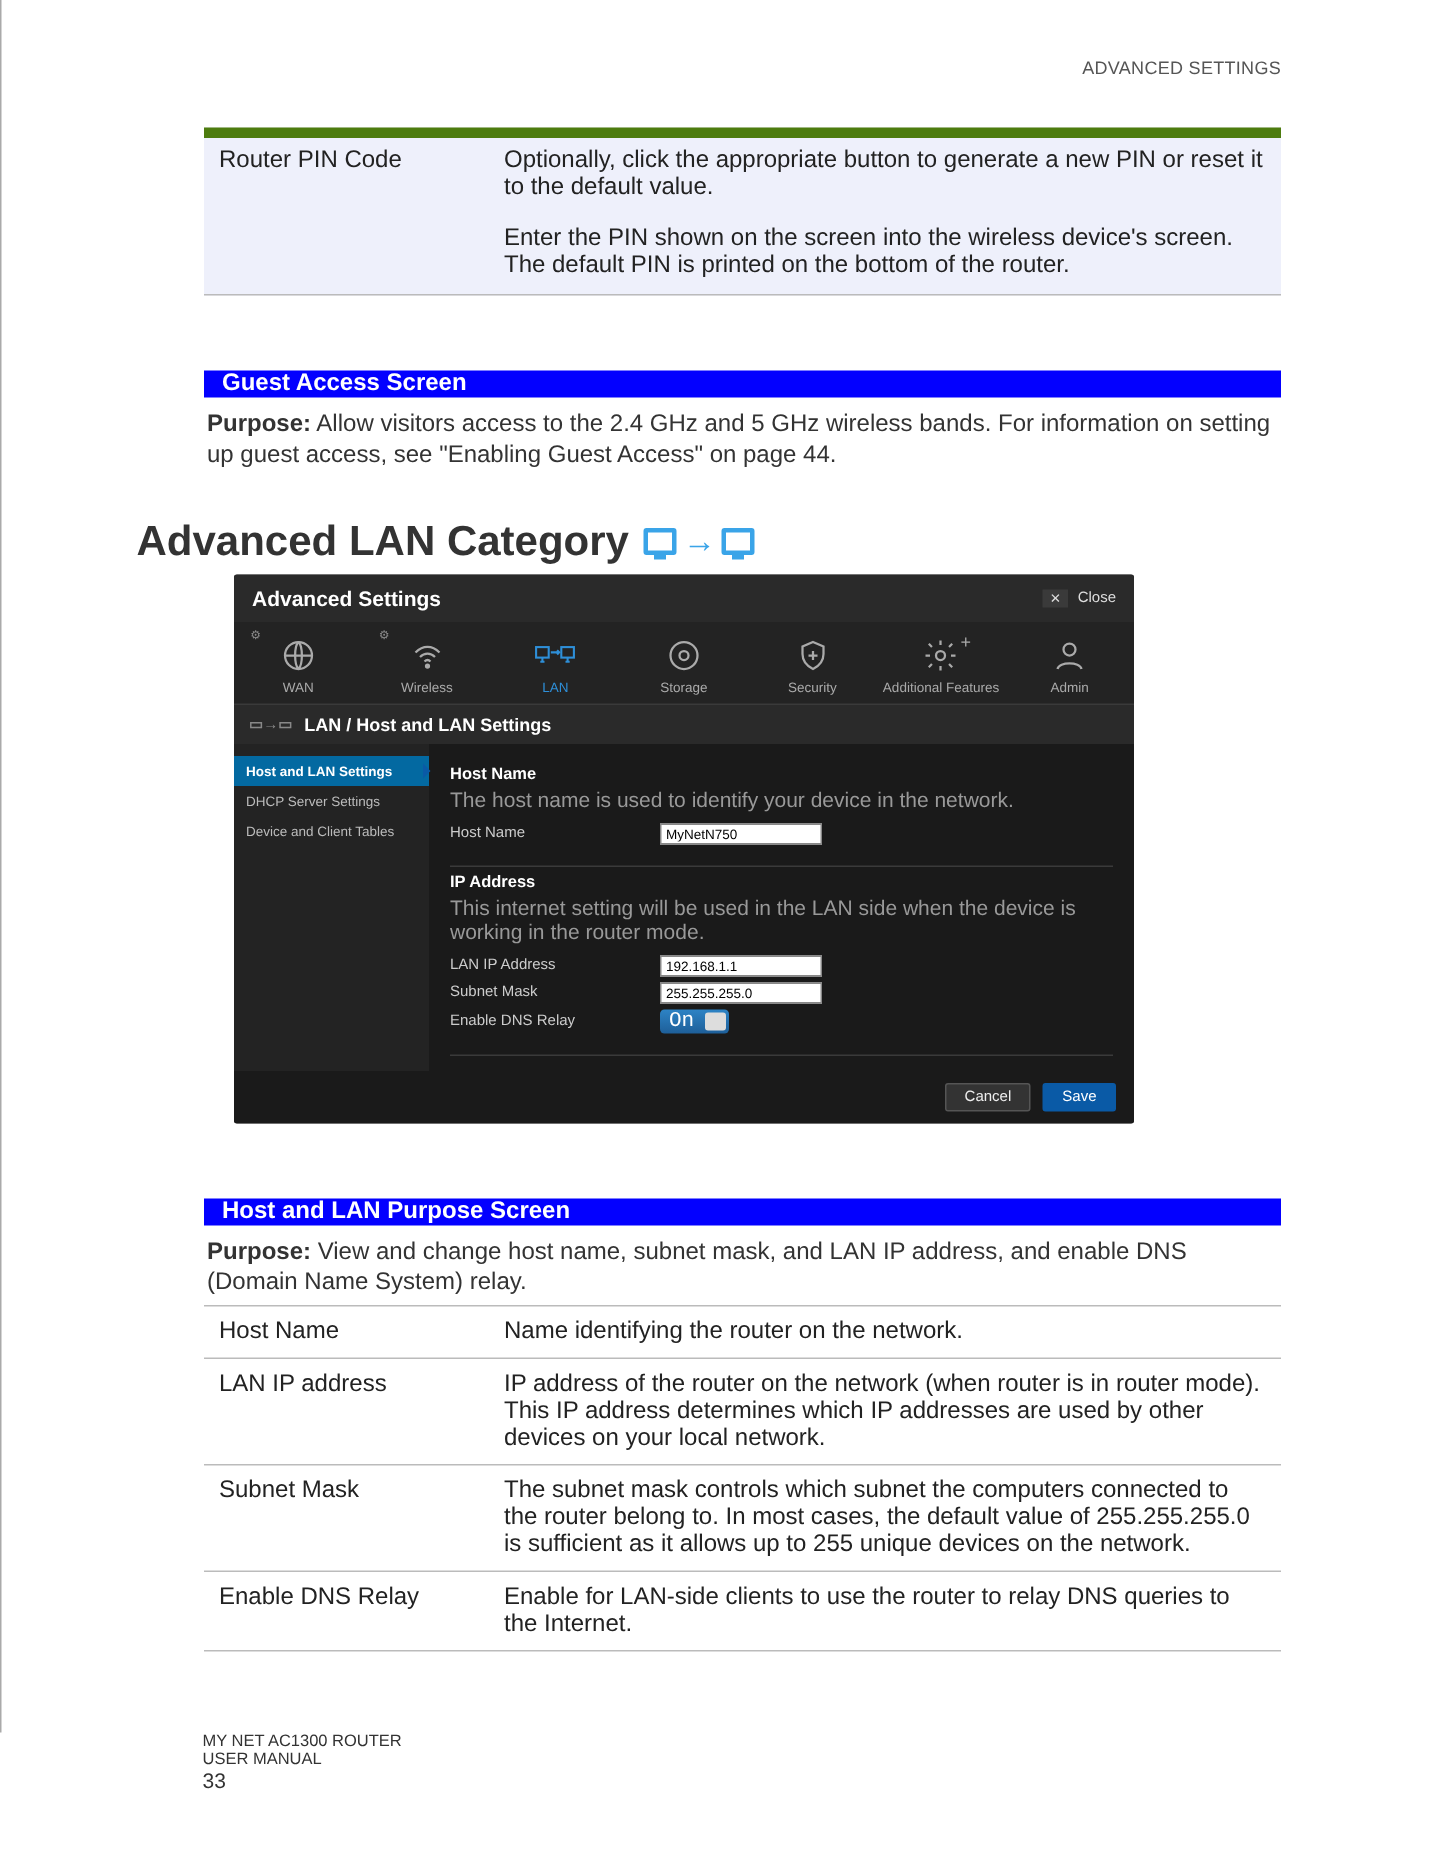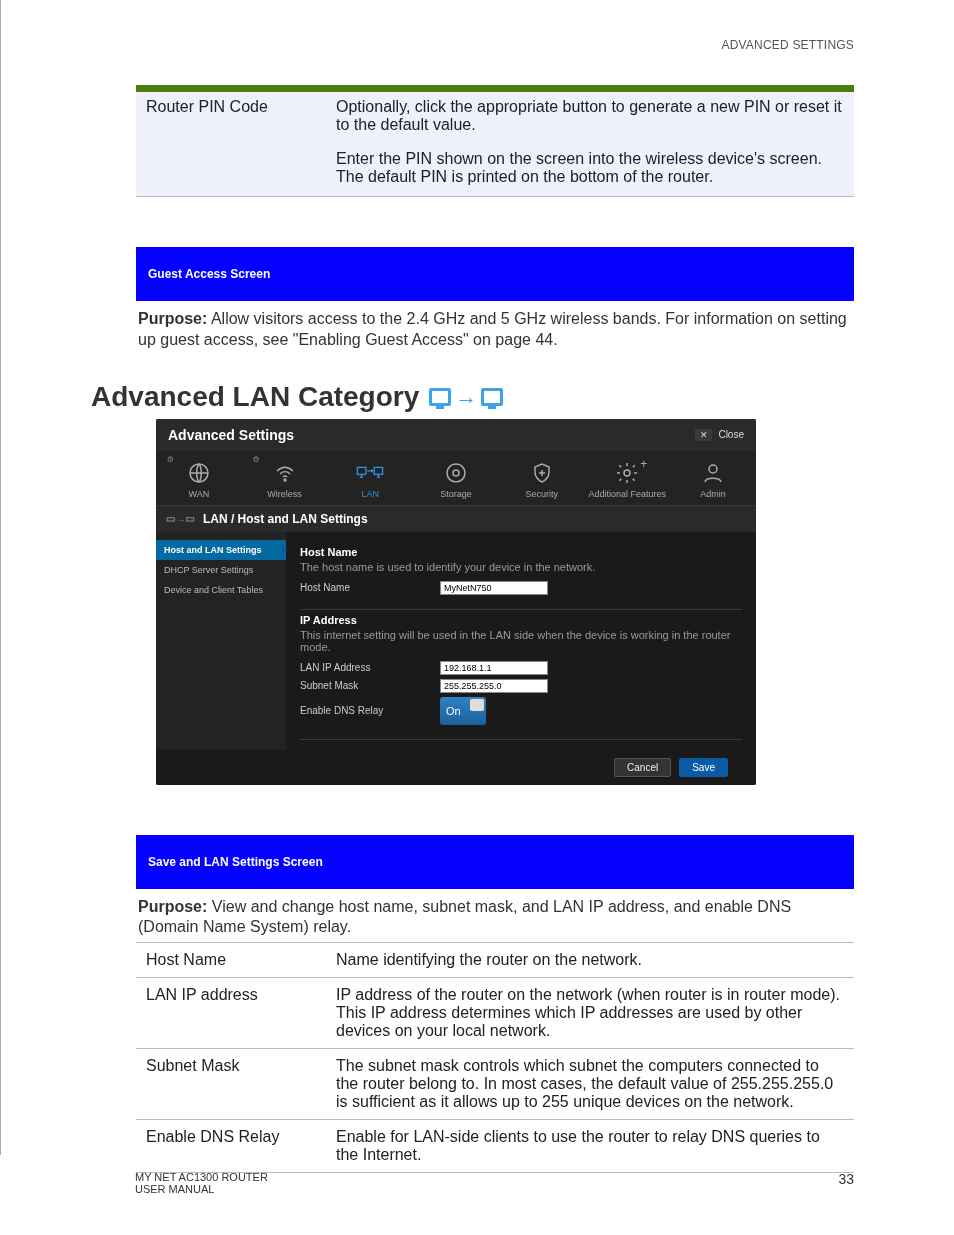--- a/index.html
+++ b/index.html
@@ -7,21 +7,21 @@
   .page { padding: 30px 100px 0 135px; border-left: 1px solid #aaa; margin-left: 0; height: 1155px; }
   .headerline { position: absolute; top: 38px; right: 100px; font-size: 12px; color: #555; letter-spacing: .2px; }
   .content { padding-top: 55px; }
   
   .pinrow { display: flex; background: #eef0fb; border-top: 7px solid #4d7c0f; border-bottom: 1px solid #bbb; padding: 6px 10px 10px 10px; font-size: 16px; color: #222; }
   .pinrow .lbl { width: 190px; }
   .pinrow .desc { flex: 1; }
   .pinrow .desc p { margin-bottom: 16px; }
   .pinrow .desc p:last-child { margin-bottom: 0; }
   
-  .banner { background: #0300ff; color: #fff; font-weight: bold; font-size: 12px; padding: 20px 12px; margin-top: 50px; }
+  .banner { background: #0300ff; color: #fff; font-weight: bold; font-size: 16px; padding: 0 12px; margin-top: 50px; }
   .purpose { font-size: 16px; padding: 8px 2px 0 2px; line-height: 1.3; }
   .purpose b { font-weight: bold; }
   
   h1.cat { font-size: 28px; font-weight: bold; color: #333; margin: 30px 0 6px -45px; display: flex; align-items: center; gap: 10px; }
   .lan-icon { display: inline-flex; align-items: center; gap: 4px; }
   .monitor { width: 22px; height: 18px; border: 3px solid #3aa4e8; border-radius: 2px; position: relative; }
   .monitor::after { content: ""; position: absolute; left: 4px; right: 4px; bottom: -6px; height: 3px; background: #3aa4e8; }
   .arrow { color: #3aa4e8; font-size: 22px; font-weight: bold; }
   
   .shot { margin-left: 20px; width: 600px; background: #1e1e1e; color: #ccc; font-size: 10px; border-radius: 2px; overflow: hidden; }
@@ -38,37 +38,37 @@
   .crumb { background: #2a2a2a; padding: 6px 10px; color: #fff; font-weight: bold; font-size: 12px; display: flex; align-items: center; gap: 8px; }
   .crumb .ico { font-size: 10px; color: #888; }
   .panelrow { display: flex; }
   .side { width: 130px; background: #232323; padding: 8px 0; font-size: 9px; }
   .side .item { padding: 5px 8px; color: #bbb; }
   .side .item.sel { background: #0369a1; color: #fff; font-weight: bold; position: relative; }
   .side .item.sel::after { content: ""; position: absolute; right: -6px; top: 50%; margin-top: -5px; border: 5px solid transparent; border-left-color: #0a5aa6; }
   .body { flex: 1; background: #1a1a1a; padding: 10px 14px 10px 14px; }
   .sect { border-bottom: 1px solid #3a3a3a; padding: 4px 0 10px 0; }
   .sect h4 { color: #fff; font-size: 11px; font-weight: bold; margin-bottom: 3px; }
-  .sect .hint { color: #999; font-size: 11px; margin-bottom: 8px; }
+  .sect .hint { color: #999; font-size: 14px; margin-bottom: 8px; }
   .frow { display: flex; align-items: center; margin: 4px 0; }
   .frow .fl { width: 140px; color: #ccc; }
   .frow input[type=text] { width: 108px; font-size: 9px; padding: 1px 3px; background: #fff; border: 1px solid #888; }
-  .toggle { width: 46px; height: 28px; background: linear-gradient(#2d83c5,#1e5f99); border-radius: 3px; color: #fff; font-size: 11px; display: inline-flex; align-items: center; padding-left: 6px; position: relative; }
+  .toggle { width: 46px; height: 16px; background: linear-gradient(#2d83c5,#1e5f99); border-radius: 3px; color: #fff; font-size: 14px; display: inline-flex; align-items: center; padding-left: 6px; position: relative; font-family: Liberation Mono, monospace; }
   .toggle::after { content: ""; position: absolute; right: 2px; top: 2px; width: 14px; height: 12px; background: #ddd; border-radius: 2px; }
-  .actions { display: flex; justify-content: flex-end; gap: 8px; padding: 8px 28px; background: #1a1a1a; }
+  .actions { display: flex; justify-content: flex-end; gap: 8px; padding: 8px 12px; background: #1a1a1a; }
   .btn { font-size: 10px; padding: 3px 12px; border-radius: 2px; border: 1px solid #555; background: #333; color: #eee; }
   .btn.save { background: #0a5aa6; border-color: #0a5aa6; color: #fff; }
   
   .tbl { margin-top: 4px; }
   .trow { display: flex; border-top: 1px solid #bbb; padding: 8px 10px; font-size: 16px; color: #222; }
   .trow:last-child { border-bottom: 1px solid #bbb; }
   .trow .tl { width: 190px; }
   .trow .td { flex: 1; }
   
-  .footer { position: absolute; left: 135px; right: 100px; bottom: 40px; font-size: 11px; color: #333; display: flex; justify-content: space-between; }
+  .footer { position: absolute; left: 135px; right: 100px; bottom: 40px; font-size: 11px; color: #333; display: flex; justify-content: space-between; flex-direction: column; }
   .footer .right { font-size: 14px; }
 </style>
 </head>
 <body>
 
 <div class="headerline">ADVANCED SETTINGS</div>
 
 <div class="page">
   <div class="content">
 
@@ -195,21 +195,21 @@
               </div>
           </div>
         </div>
       </div>
       <div class="actions">
         <span class="btn">Cancel</span>
         <span class="btn save">Save</span>
       </div>
     </div>
 
-    <div class="banner">Save and LAN Settings Screen</div>
+    <div class="banner">Host and LAN Purpose Screen</div>
     <p class="purpose">
       <b>Purpose:</b><span> View and change host name, subnet mask, and LAN IP address, and enable DNS (Domain Name System) relay.</span>
     </p>
 
     <div class="tbl">
       <div class="trow">
           <div class="tl">Host Name</div>
           <div class="td">Name identifying the router on the network.</div>
         </div>
       <div class="trow">

